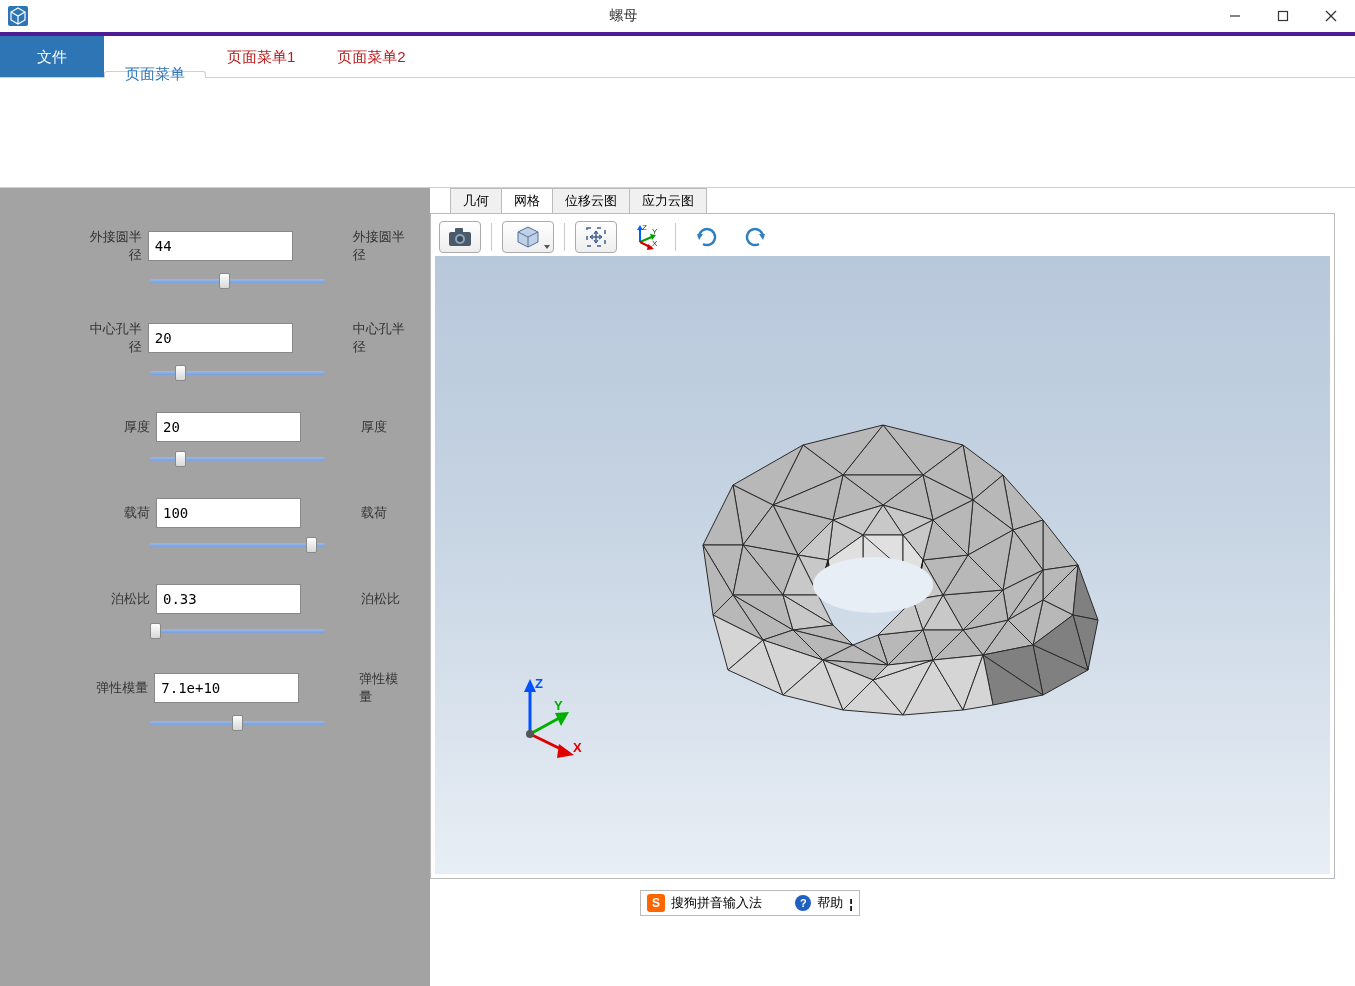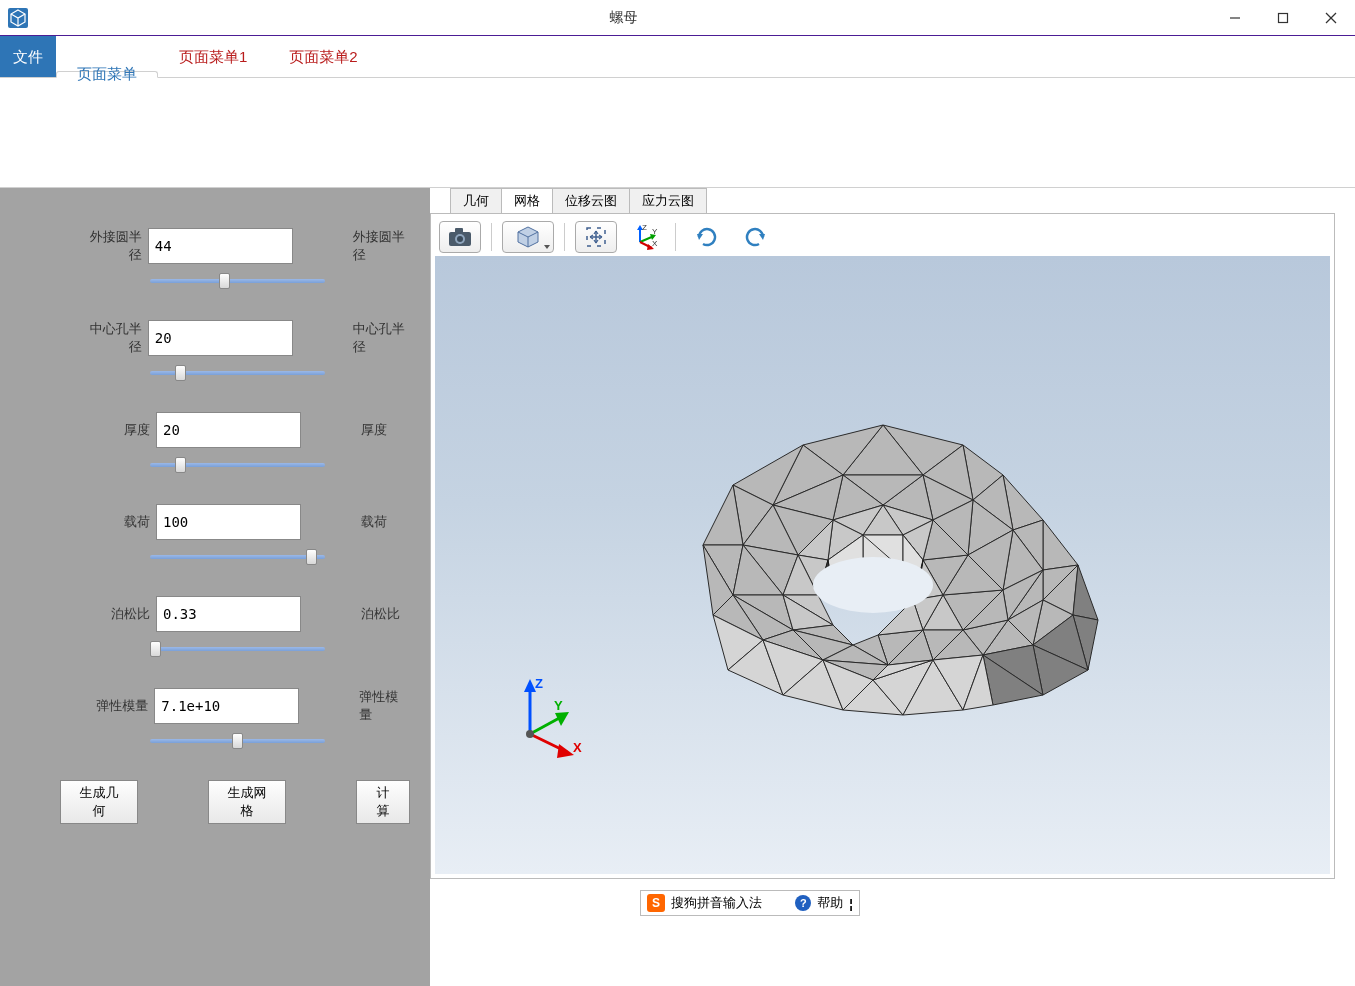--- a/index.html
+++ b/index.html
@@ -1,40 +1,40 @@
 <!DOCTYPE html>
 <html><head>
 <meta charset="utf-8">
 <style>
   * { box-sizing: border-box; margin: 0; padding: 0; }
   body { font-family: "Microsoft YaHei", "SimSun", sans-serif; font-size: 13px; background: #fff; overflow: hidden; width: 1355px; height: 986px; }
   
   
-  .titlebar { height: 36px; background: #fff; display: flex; align-items: center; border-bottom: 1px solid #4c1d95; }
+  .titlebar { height: 36px; background: #fff; display: flex; align-items: center; border-bottom: 4px solid #4c1d95; }
   .titlebar-icon { width: 36px; height: 36px; display: flex; align-items: center; justify-content: center; }
   .titlebar-title { flex: 1; text-align: center; font-size: 14px; color: #333; }
   .winbtn { width: 48px; height: 36px; display: flex; align-items: center; justify-content: center; font-size: 16px; color: #333; }
   
   
   .menubar { height: 42px; background: #fff; display: flex; align-items: stretch; border-bottom: 1px solid #d0d0d0; }
   .menubar-item { padding: 0 20px; display: flex; align-items: center; font-size: 15px; color: #b91c1c; cursor: pointer; border: 1px solid transparent; border-bottom: none; }
-  .menubar-item.primary { background: #2e75b6; color: #fff; padding: 0 12px; }
+  .menubar-item.primary { background: #2e75b6; color: #fff; padding: 0 36px; }
   .menubar-item.active { color: #2e75b6; border: 1px solid #d0d0d0; border-bottom: 1px solid #fff; background: #fff; margin-bottom: -1px; border-top-left-radius: 3px; border-top-right-radius: 3px; margin-top: 35px; }
   
   
   .ribbon { height: 110px; background: #fff; border-bottom: 1px solid #d0d0d0; }
   
   
   .content { display: flex; height: calc(986px - 36px - 42px - 110px); position: relative; }
   
   
   .left-panel { width: 430px; padding: 40px 20px 20px 20px; background: #a3a3a3; }
   .param-row { display: flex; align-items: center; margin-bottom: 8px; padding-left: 60px; }
   .param-label-left { width: 70px; text-align: right; font-size: 13px; color: #333; margin-right: 6px; }
-  .param-input { width: 145px; border: 1px solid #888; padding: 2px 6px; font-family: monospace; font-size: 14px; height: 36px; }
+  .param-input { width: 145px; border: 1px solid #888; padding: 2px 6px; font-family: monospace; font-size: 14px; height: 30px; }
   .param-label-right { margin-left: 60px; font-size: 13px; color: #333; }
   .slider-row { padding-left: 130px; margin-bottom: 30px; }
   .slider { width: 175px; height: 18px; position: relative; }
   .slider-track { position: absolute; top: 7px; left: 0; right: 0; height: 4px; background: linear-gradient(to bottom, #9ab8e8, #7aa0d8); border-radius: 2px; }
   .slider-thumb { position: absolute; top: 1px; width: 11px; height: 16px; background: linear-gradient(to bottom, #fefefe, #d8d8d8); border: 1px solid #888; border-radius: 2px; }
   
   .button-row { display: flex; gap: 70px; padding-left: 40px; margin-top: 30px; }
   .action-btn { border: 1px solid #888; background: linear-gradient(to bottom, #fefefe, #e8e8e8); padding: 3px 14px; font-size: 13px; cursor: pointer; }
   
   
@@ -161,25 +161,20 @@
           <input class="param-input" value="7.1e+10" style="">
           <span class="param-label-right">弹性模量</span>
         </div>
         <div class="slider-row">
           <div class="slider">
             <div class="slider-track"></div>
             <div class="slider-thumb" style="left:82px;"></div>
           </div>
         </div>
       </div>
-    <div class="button-row">
-      <button class="action-btn">生成几何</button>
-      <button class="action-btn">生成网格</button>
-      <button class="action-btn">计算</button>
-    </div>
   </div>
 
   <div class="right-panel">
     <div class="view-tabs">
       <div class="view-tab">几何</div>
       <div class="view-tab active">网格</div>
       <div class="view-tab">位移云图</div>
       <div class="view-tab">应力云图</div>
     </div>
     <div class="viewport-border">

